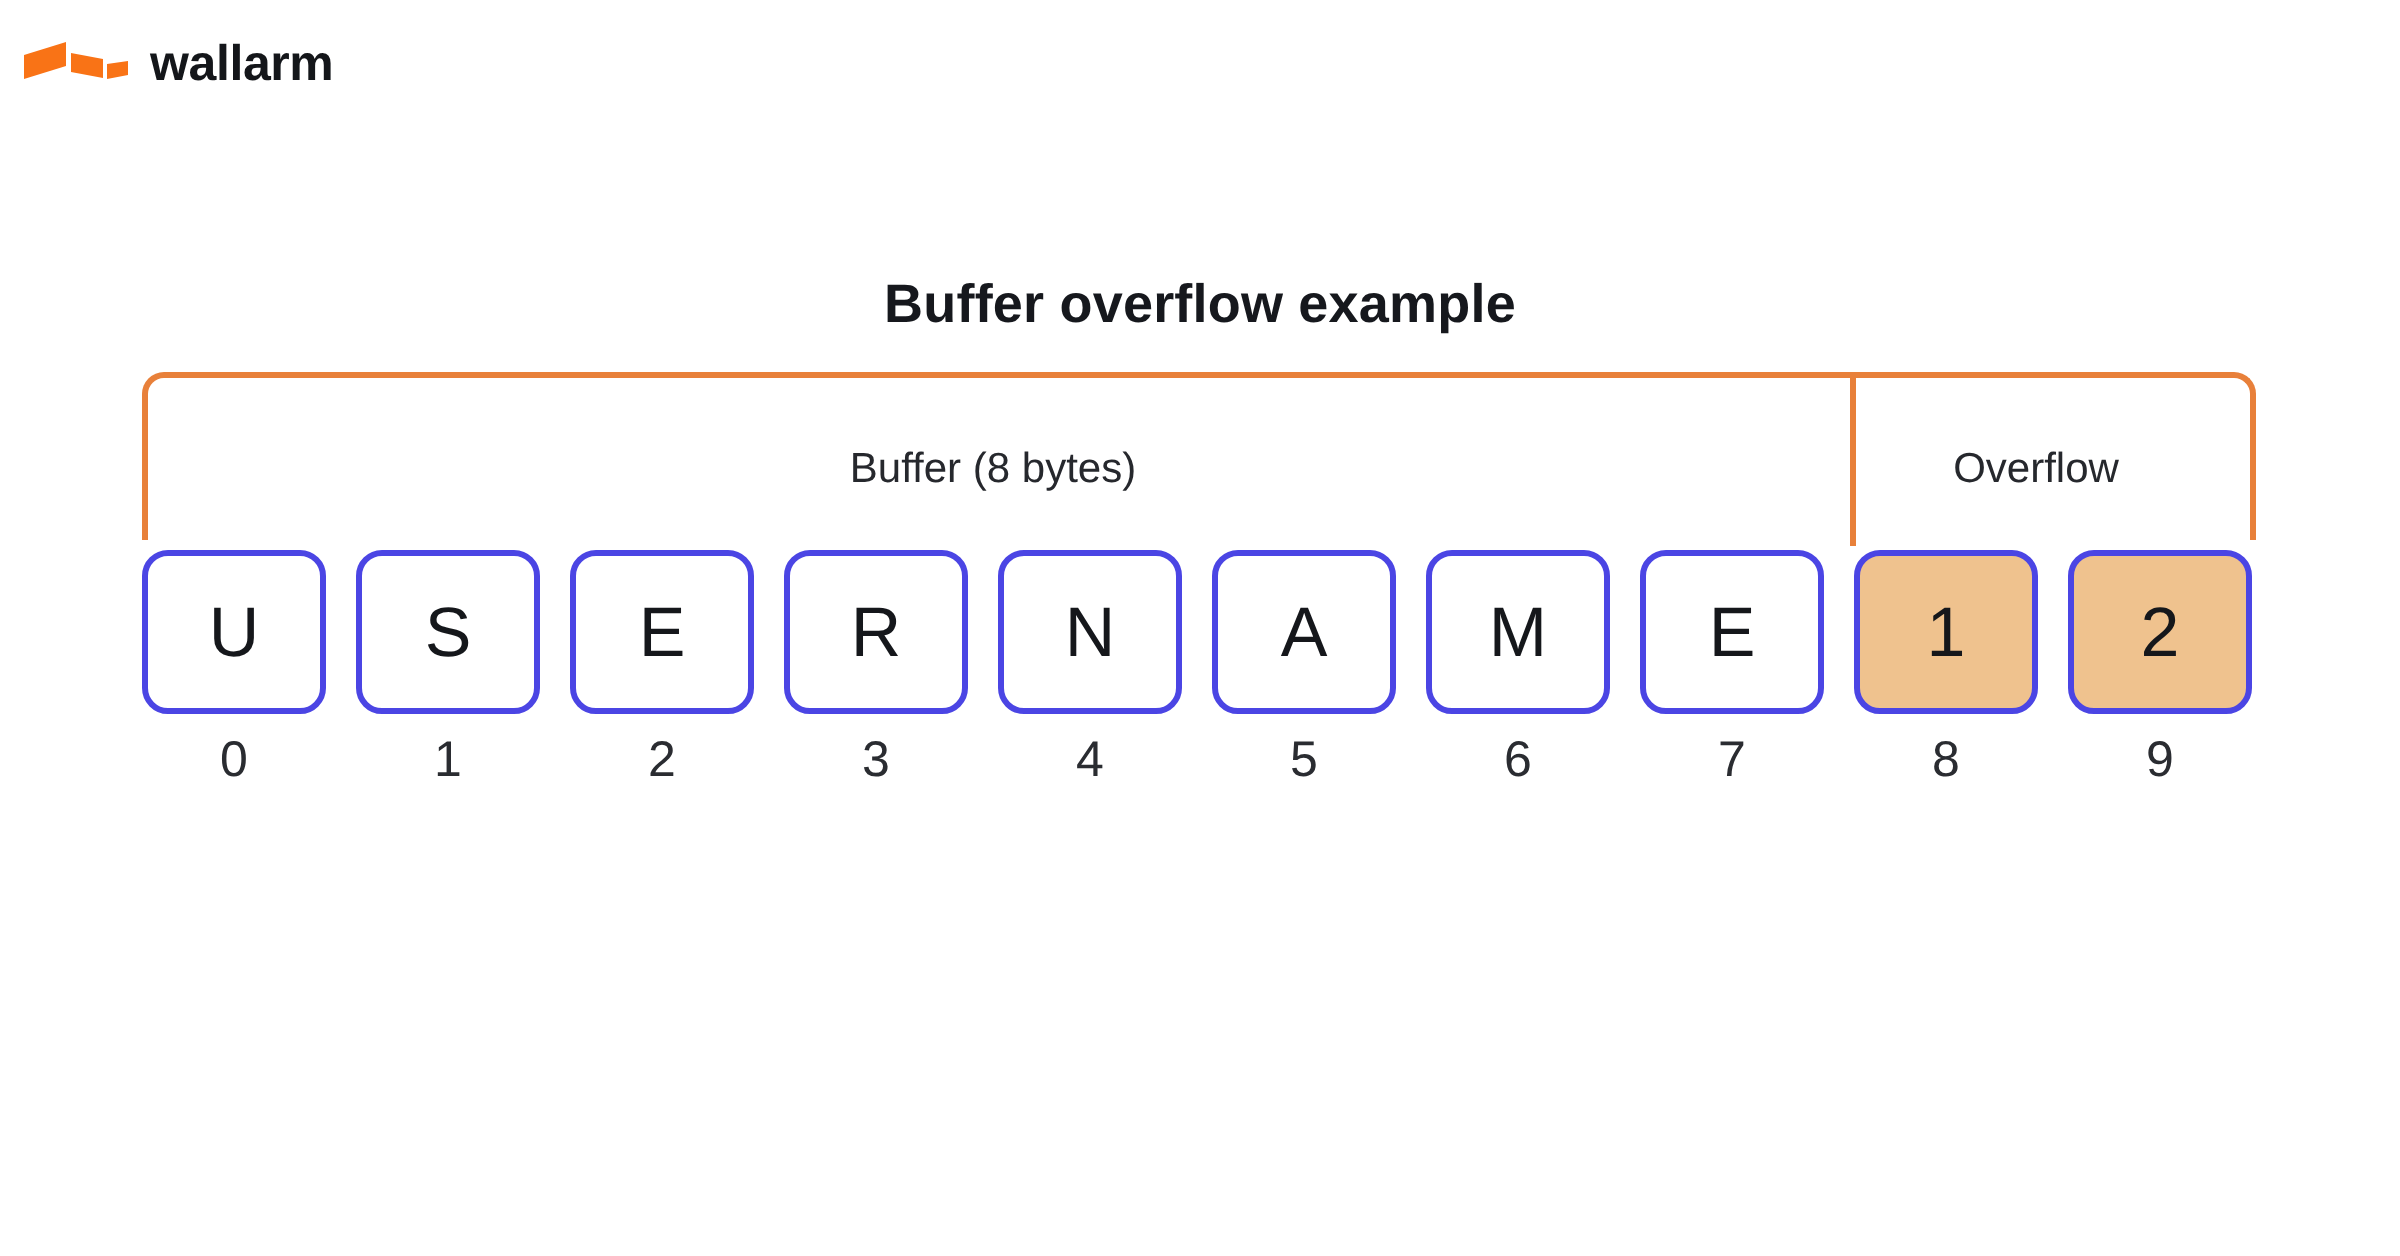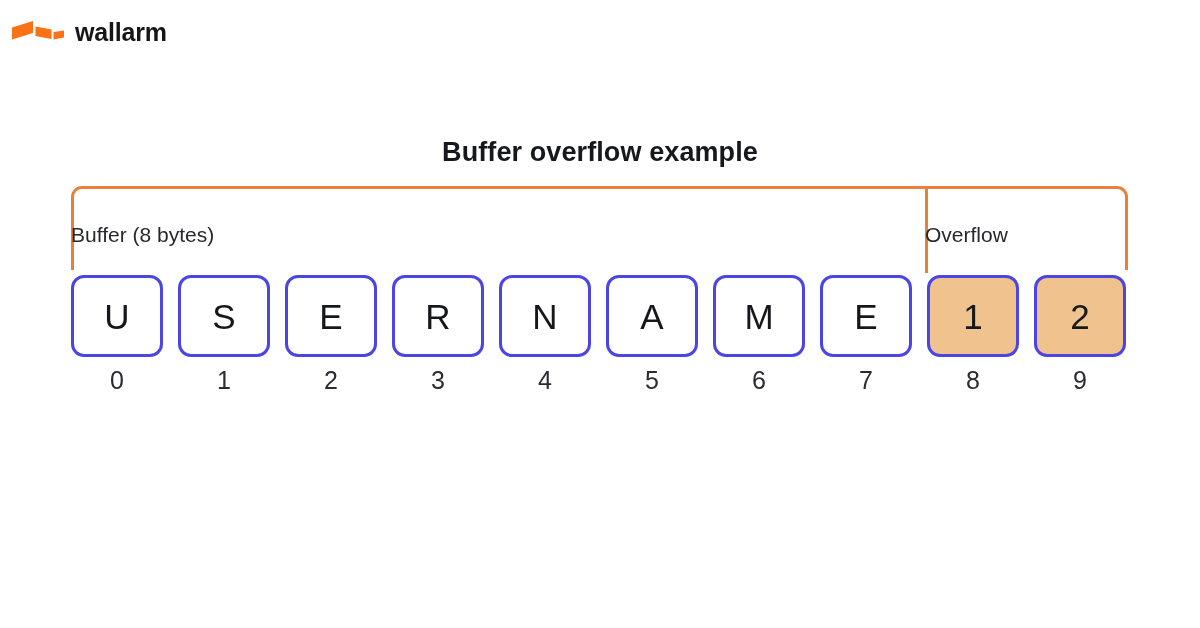--- a/index.html
+++ b/index.html
@@ -86,21 +86,21 @@
     height: 84px;
     background: #E8803A;
   }
 
   .bracket-label {
     position: absolute;
     top: 38px;
     font-size: 21px;
     color: #26282d;
     line-height: 1;
-    text-align: left;
+    text-align: center;
     white-space: nowrap;
   }
   .bracket-label.buffer {
     left: 0;
     width: 851px;
   }
   .bracket-label.overflow {
     left: 854px;
     width: 186px;
   }

